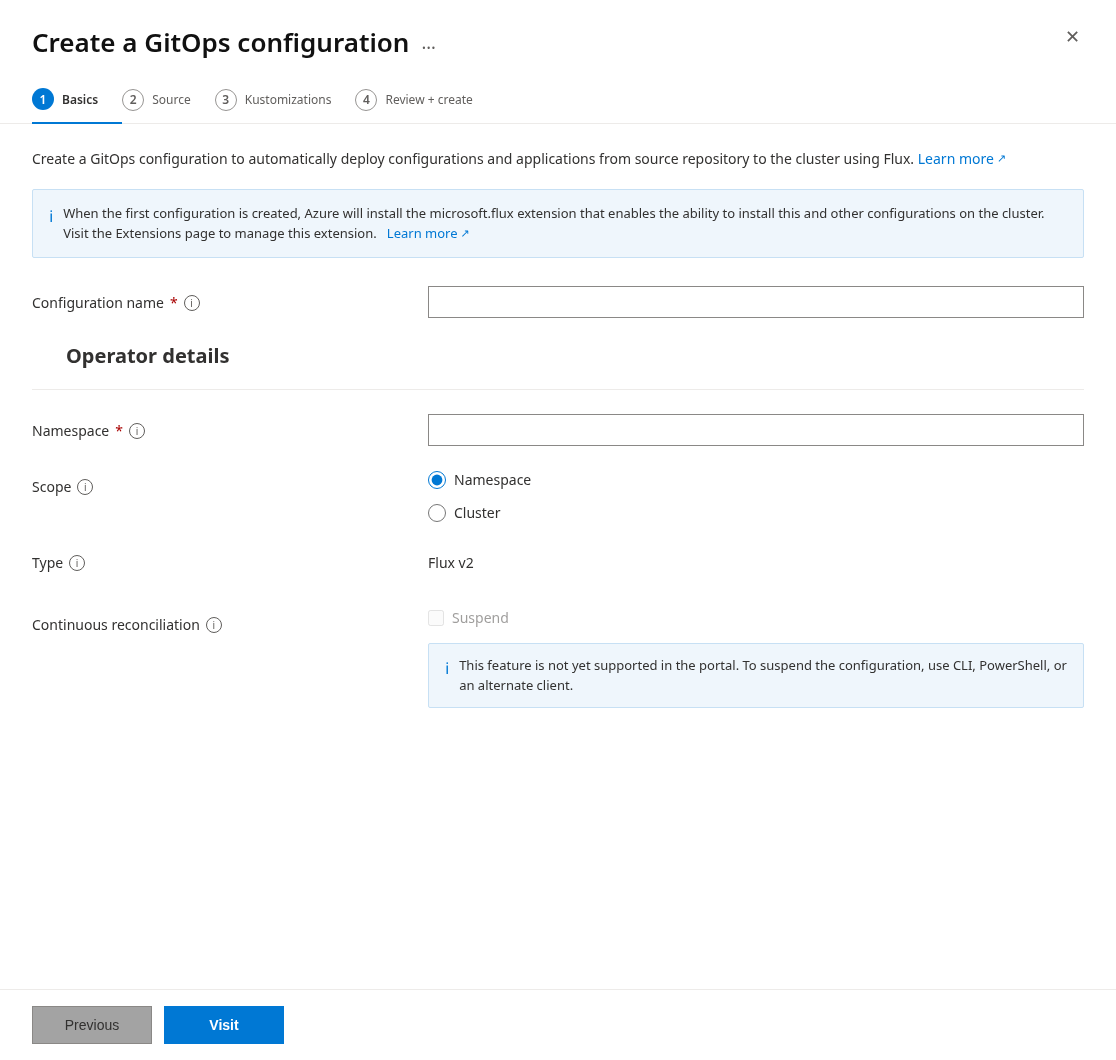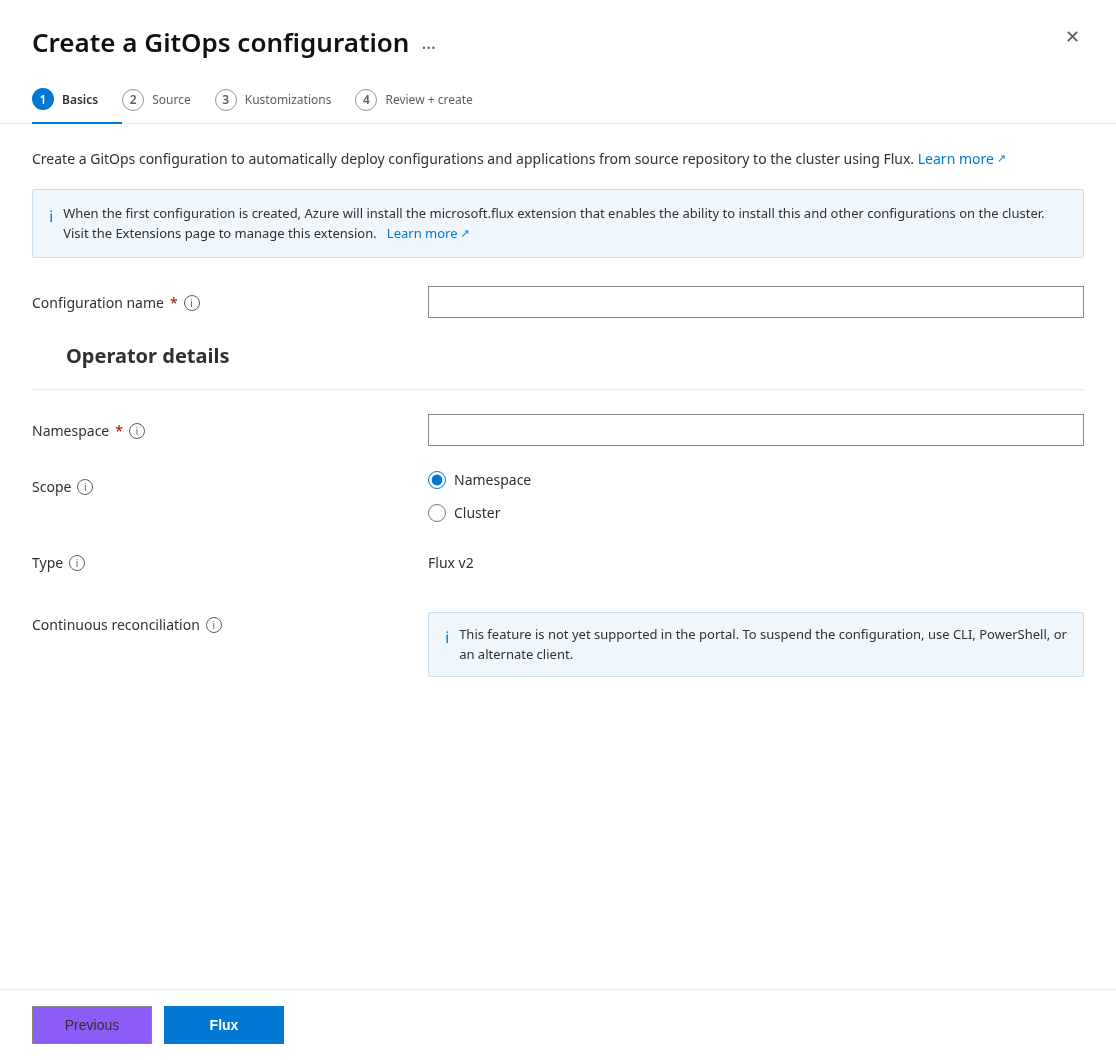--- a/index.html
+++ b/index.html
@@ -247,21 +247,21 @@
     }
     .footer {
       border-top: 1px solid #edebe9;
       padding: 16px 32px;
       display: flex;
       align-items: center;
       gap: 12px;
       background: #fff;
     }
     .btn-prev {
-      background: #8b5cf6;
+      background: #a3a3a3;
       border: 1px solid #8a8886;
       color: #323130;
       padding: 6px 20px;
       font-size: 14px;
       cursor: pointer;
       min-width: 120px;
       height: 38px;
     }
     .btn-next {
       background: #0078d4;
@@ -389,27 +389,31 @@
     </div>
 
     <div class="form-row" style="align-items:flex-start;margin-top:36px;">
       <div class="form-label">
         <span>Continuous reconciliation</span>
         <span class="info-circle" title="Continuous reconciliation info">
           <span>i</span>
         </span>
       </div>
       <div class="reconciliation-group">
+        <label class="checkbox-option">
+          <input type="checkbox" class="checkbox-input" disabled="" style="">
+          <span class="checkbox-label">Suspend</span>
+        </label>
         <div class="feature-info-box">
           <span class="info-icon">ℹ</span>
           <span class="info-text">This feature is not yet supported in the portal. To suspend the configuration, use CLI, PowerShell, or an alternate client.</span>
         </div>
       </div>
     </div>
 
   </div>
 
   <div class="footer">
     <button class="btn-prev">Previous</button>
-    <button class="btn-next">Flux</button>
+    <button class="btn-next">Visit</button>
   </div>
 
 </div>
 
 </body></html>

